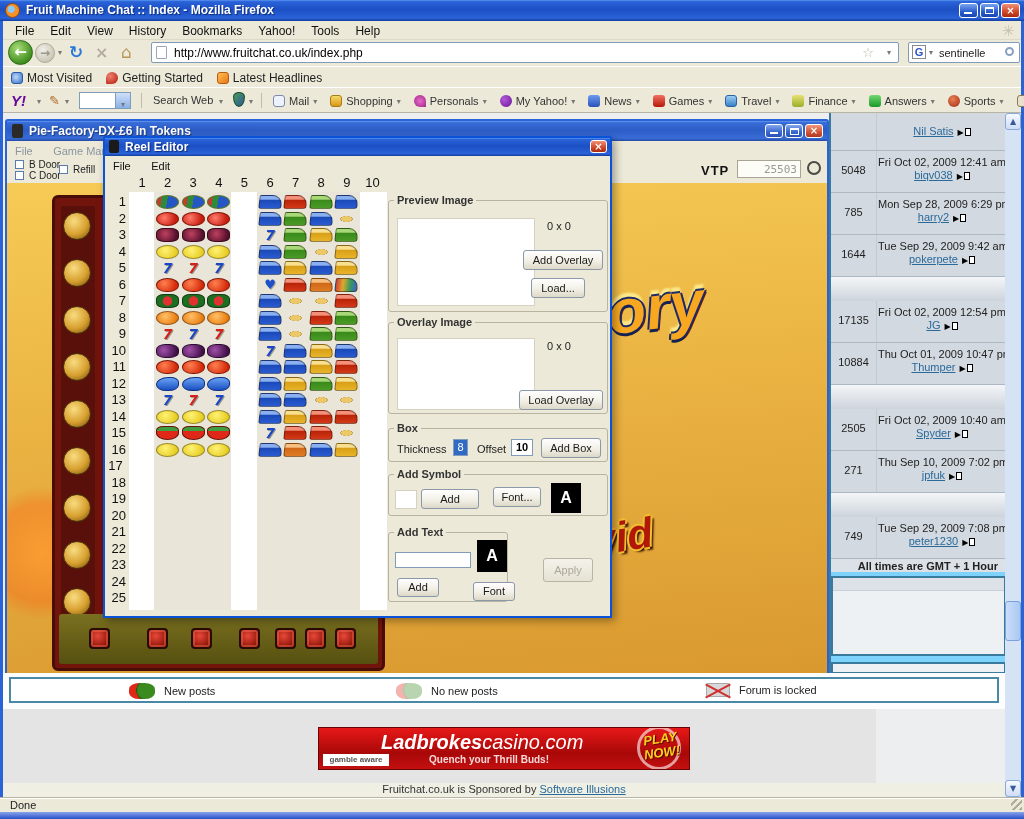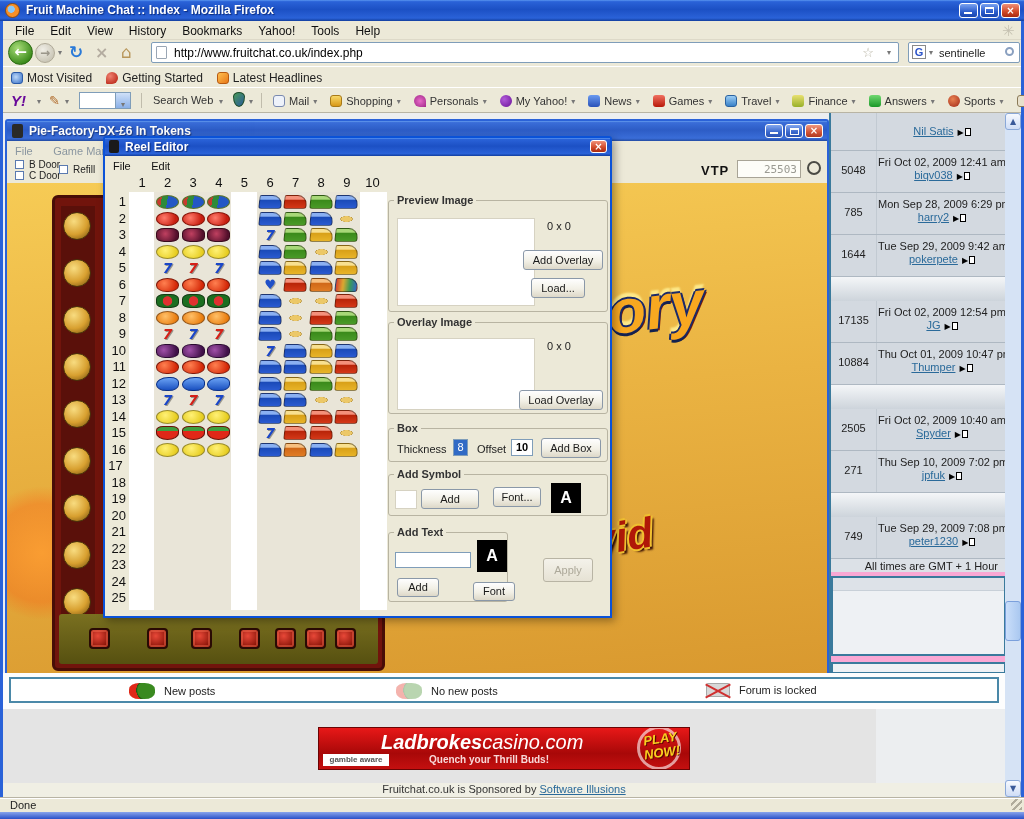--- a/index.html
+++ b/index.html
@@ -46,21 +46,21 @@
   .games-icon { background:linear-gradient(180deg,#f07060,#b81808); }
   .travel-icon { background:linear-gradient(180deg,#9accf4,#3a82c8); border:1px solid #2a62a0; }
   .finance-icon { background:linear-gradient(180deg,#e8e070,#98b028); }
   .answers-icon { background:linear-gradient(180deg,#70d870,#1a9828); border-radius:3px; }
   .sports-icon { background:radial-gradient(circle at 40% 35%,#e88050,#a02818); border-radius:50%; }
   .sign-in-icon { background:linear-gradient(90deg,#e8e0cc 60%,#c8b890 60%); border:1px solid #8a7a58; }
 
   
   .f-row { position:absolute; left:0; width:100%; background:#d3d9e0; border-bottom:1px solid #aeb8c2; overflow:hidden; }
   .f-row.f-spacer { background:linear-gradient(180deg,#f4f6f8,#cdd4db); border-bottom:none; }
-  .f-row.f-note { background:#dce1e7; font-size:11px; color:#222; text-align:right; padding:1px 8px 0 0; border-bottom:none; }
+  .f-row.f-note { background:#dce1e7; font-size:11px; color:#222; text-align:right; padding:1px 8px 0 0; border-bottom:none;font-weight:bold; }
   .f-count { position:absolute; left:0; top:0; bottom:0; width:46px; font-size:11px; color:#222; text-align:center; padding-top:13px; border-right:1px solid #c2cad2; }
   .f-partial .f-count { padding-top:4px; }
   .f-cell { position:absolute; left:47px; right:0; top:0; bottom:0; text-align:center; }
   .f-date { font-size:11px; color:#222; padding-top:5px; white-space:nowrap; }
   .f-partial .f-user { padding-top:12px; }
   .f-user { font-size:11px; padding-top:1px; }
   .f-link { color:#2a6a9a; text-decoration:underline; cursor:pointer; }
   .jump-arrow { font-family:"DejaVu Sans",sans-serif; font-size:8px; color:#000; margin-left:4px; }
   .jump-page { display:inline-block; width:6px; height:8px; background:#fff; border:1px solid #000; margin-left:1px; vertical-align:-1px; }
   .f-box { position:absolute; left:0; width:100%; border:2px solid #3a7a9c; background:#eef1f4; }
@@ -231,21 +231,21 @@
         <i class="yicon sports-icon"></i>
         <span class="y-label">Sports</span>
         <span class="caret"></span>
       </span><span class="y-item">
         <i class="yicon sign-in-icon"></i>
       </span></span>
 </div>
 
 <div class="abs" style="left:3px;top:113px;width:1018px;height:684px;background:#eceef0;">
 
-  <div class="abs" style="left:826px;top:0px;width:179px;height:565px;background:#f9a8d4;border-left:2px solid #3a7a9c;border-right:2px solid #3a7a9c;overflow:hidden;">
+  <div class="abs" style="left:826px;top:0px;width:179px;height:565px;background:#7dd3fc;border-left:2px solid #3a7a9c;border-right:2px solid #3a7a9c;overflow:hidden;">
       <div class="f-row f-partial" style="top: 0px; height: 38px;">
         <div class="f-count"></div>
         <div class="f-cell">
           <div class="f-user"><a class="f-link">Nil Satis</a><span class="jump-arrow glyph">▶</span><span class="jump-page"></span></div>
         </div>
       </div>
       <div class="f-row f-post" style="top: 38px; height: 42px;">
         <div class="f-count">5048</div>
         <div class="f-cell">
           <div class="f-date">Fri Oct 02, 2009 12:41 am</div>

